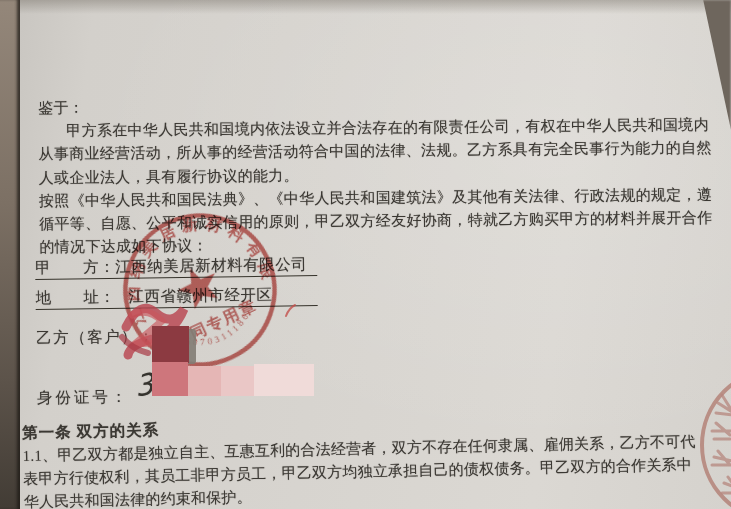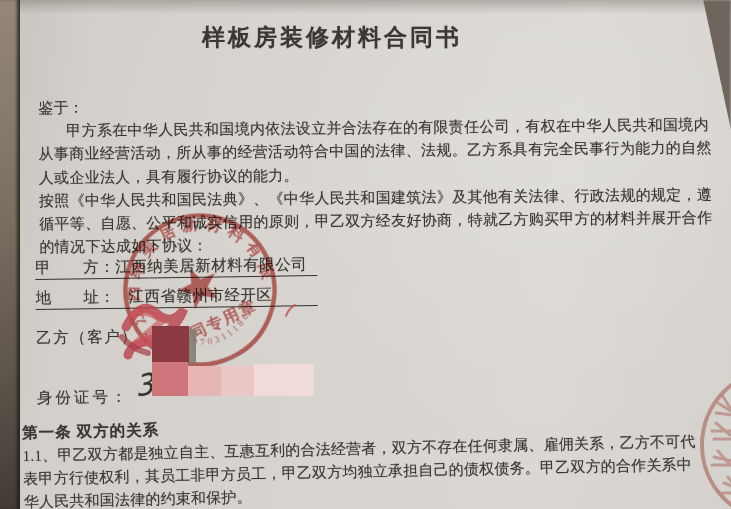--- a/index.html
+++ b/index.html
@@ -74,21 +74,20 @@
   .r-p1{left:152px;top:362px;width:36px;height:34px;background:#ce767c;}
   .r-p2{left:188px;top:366px;width:33px;height:30px;background:#e5b6b5;}
   .r-p3{left:221px;top:366px;width:33px;height:30px;background:#eac7c6;}
   .r-p4{left:254px;top:364px;width:60px;height:32px;background:#f0dbd9;}
 </style>
 </head>
 <body>
 
 <div class="paper">
 
-  <div class="doc-title ink">样板房装修材料合同书</div>
 
   <div class="para ink">
     <div class="line">鉴于：</div>
     <div class="line indent">甲方系在中华人民共和国境内依法设立并合法存在的有限责任公司，有权在中华人民共和国境内</div>
     <div class="line">从事商业经营活动，所从事的经营活动符合中国的法律、法规。乙方系具有完全民事行为能力的自然</div>
     <div class="line">人或企业法人，具有履行协议的能力。</div>
     <div class="line">按照《中华人民共和国民法典》、《中华人民共和国建筑法》及其他有关法律、行政法规的规定，遵</div>
     <div class="line">循平等、自愿、公平和诚实信用的原则，甲乙双方经友好协商，特就乙方购买甲方的材料并展开合作</div>
     <div class="line">的情况下达成如下协议：</div>
   </div>

